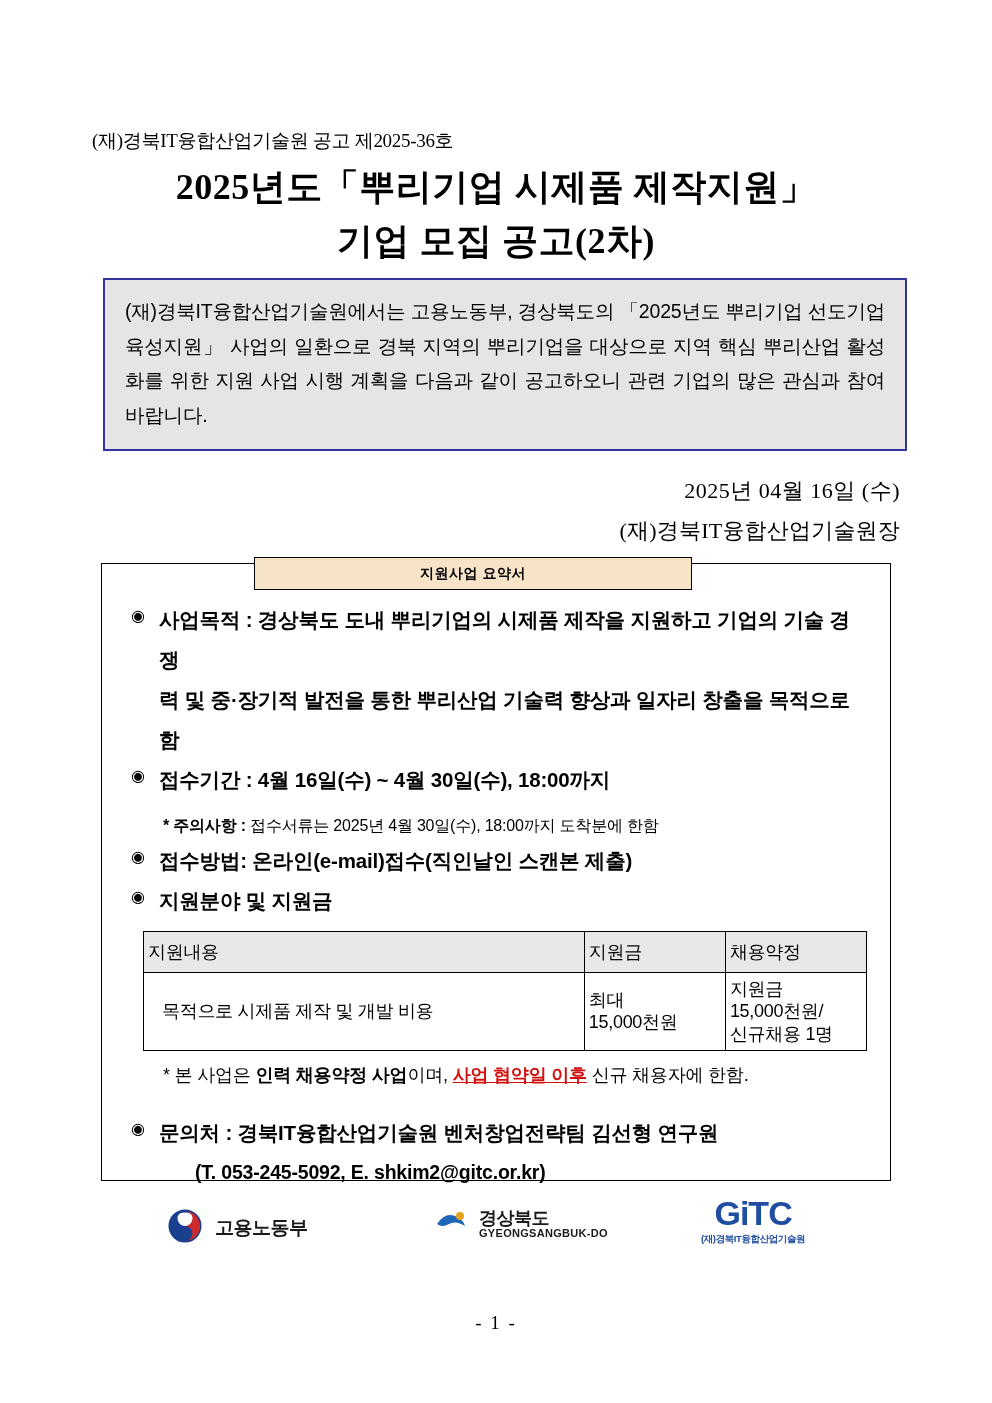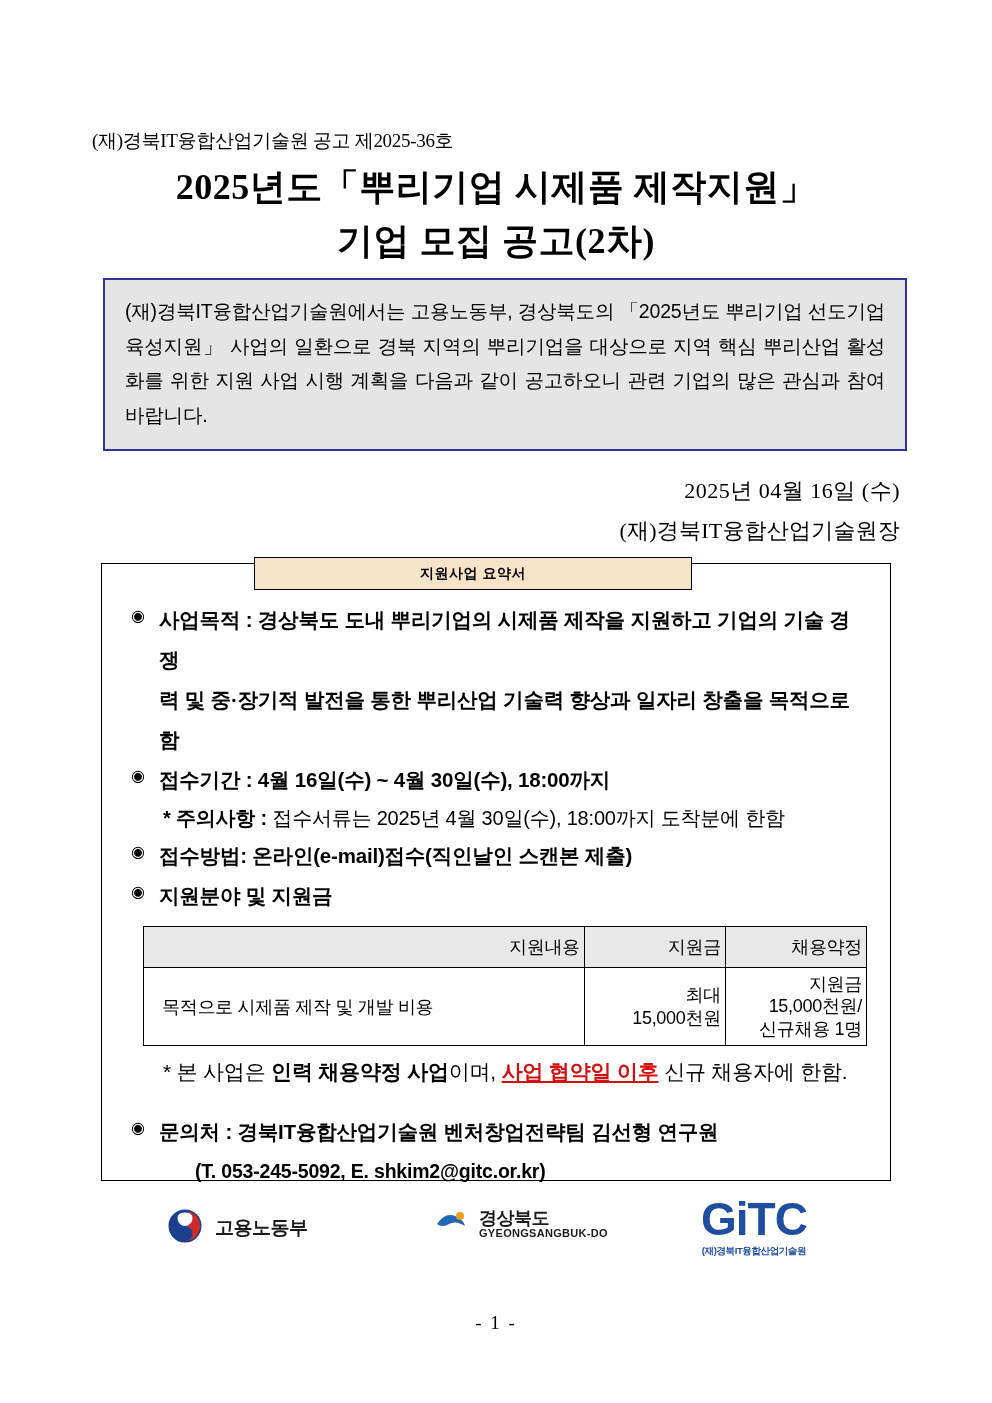--- a/index.html
+++ b/index.html
@@ -128,40 +128,41 @@
   }
   .bullet-cont {
     padding-left: 36px;
     font-size: 20.5px;
     font-weight: bold;
     line-height: 1.95;
     letter-spacing: -0.2px;
   }
   .note-line {
     padding-left: 40px;
-    font-size: 20px;
+    font-size: 16px;
     line-height: 1.8;
     letter-spacing: -0.2px;
     font-weight: bold;
+    margin-top: 12px;
   }
   .note-line .note-normal { font-weight: normal; }
   .tbl-wrap {
     padding-left: 20px;
     padding-top: 10px;
   }
   table.support-table {
     border-collapse: collapse;
     width: 724px;
     table-layout: fixed;
     font-family: "Liberation Sans", "DejaVu Sans", sans-serif;
   }
   table.support-table th,
   table.support-table td {
     border: 1.2px solid #000;
-    text-align: right;
+    text-align: left;
     font-size: 18px;
     padding: 5px 4px;
     letter-spacing: -0.3px;
   }
   table.support-table thead th {
     background: #e8e8e8;
     font-weight: normal;
     height: 30px;
   }
   table.support-table td.desc {
@@ -169,21 +170,21 @@
     padding-left: 18px;
     height: 60px;
   }
   table.support-table td.amount,
   table.support-table td.hire {
     line-height: 1.25;
   }
   .table-note {
     padding-left: 40px;
     padding-top: 12px;
-    font-size: 21px;
+    font-size: 18px;
     letter-spacing: -0.2px;
   }
   .table-note .b { font-weight: bold; }
   .table-note .red {
     color: #d31010;
     font-weight: bold;
     text-decoration: underline;
   }
   .contact-block {
     padding-top: 26px;
@@ -229,21 +230,21 @@
   .logo-gb-en {
     font-family: "Liberation Sans", "DejaVu Sans", sans-serif;
     font-size: 11px;
     font-weight: bold;
     color: #1a1a1a;
     letter-spacing: 0.3px;
   }
   .logo-gitc-texts { text-align: center; }
   .logo-gitc-mark {
     font-family: "Liberation Sans", "DejaVu Sans", sans-serif;
-    font-size: 46px;
+    font-size: 34px;
     font-weight: bold;
     color: #1f4ea1;
     letter-spacing: -1px;
     line-height: 1;
   }
   .logo-gitc-sub {
     font-family: "Liberation Sans", "DejaVu Sans", sans-serif;
     font-size: 9.5px;
     font-weight: bold;
     color: #1f4ea1;

